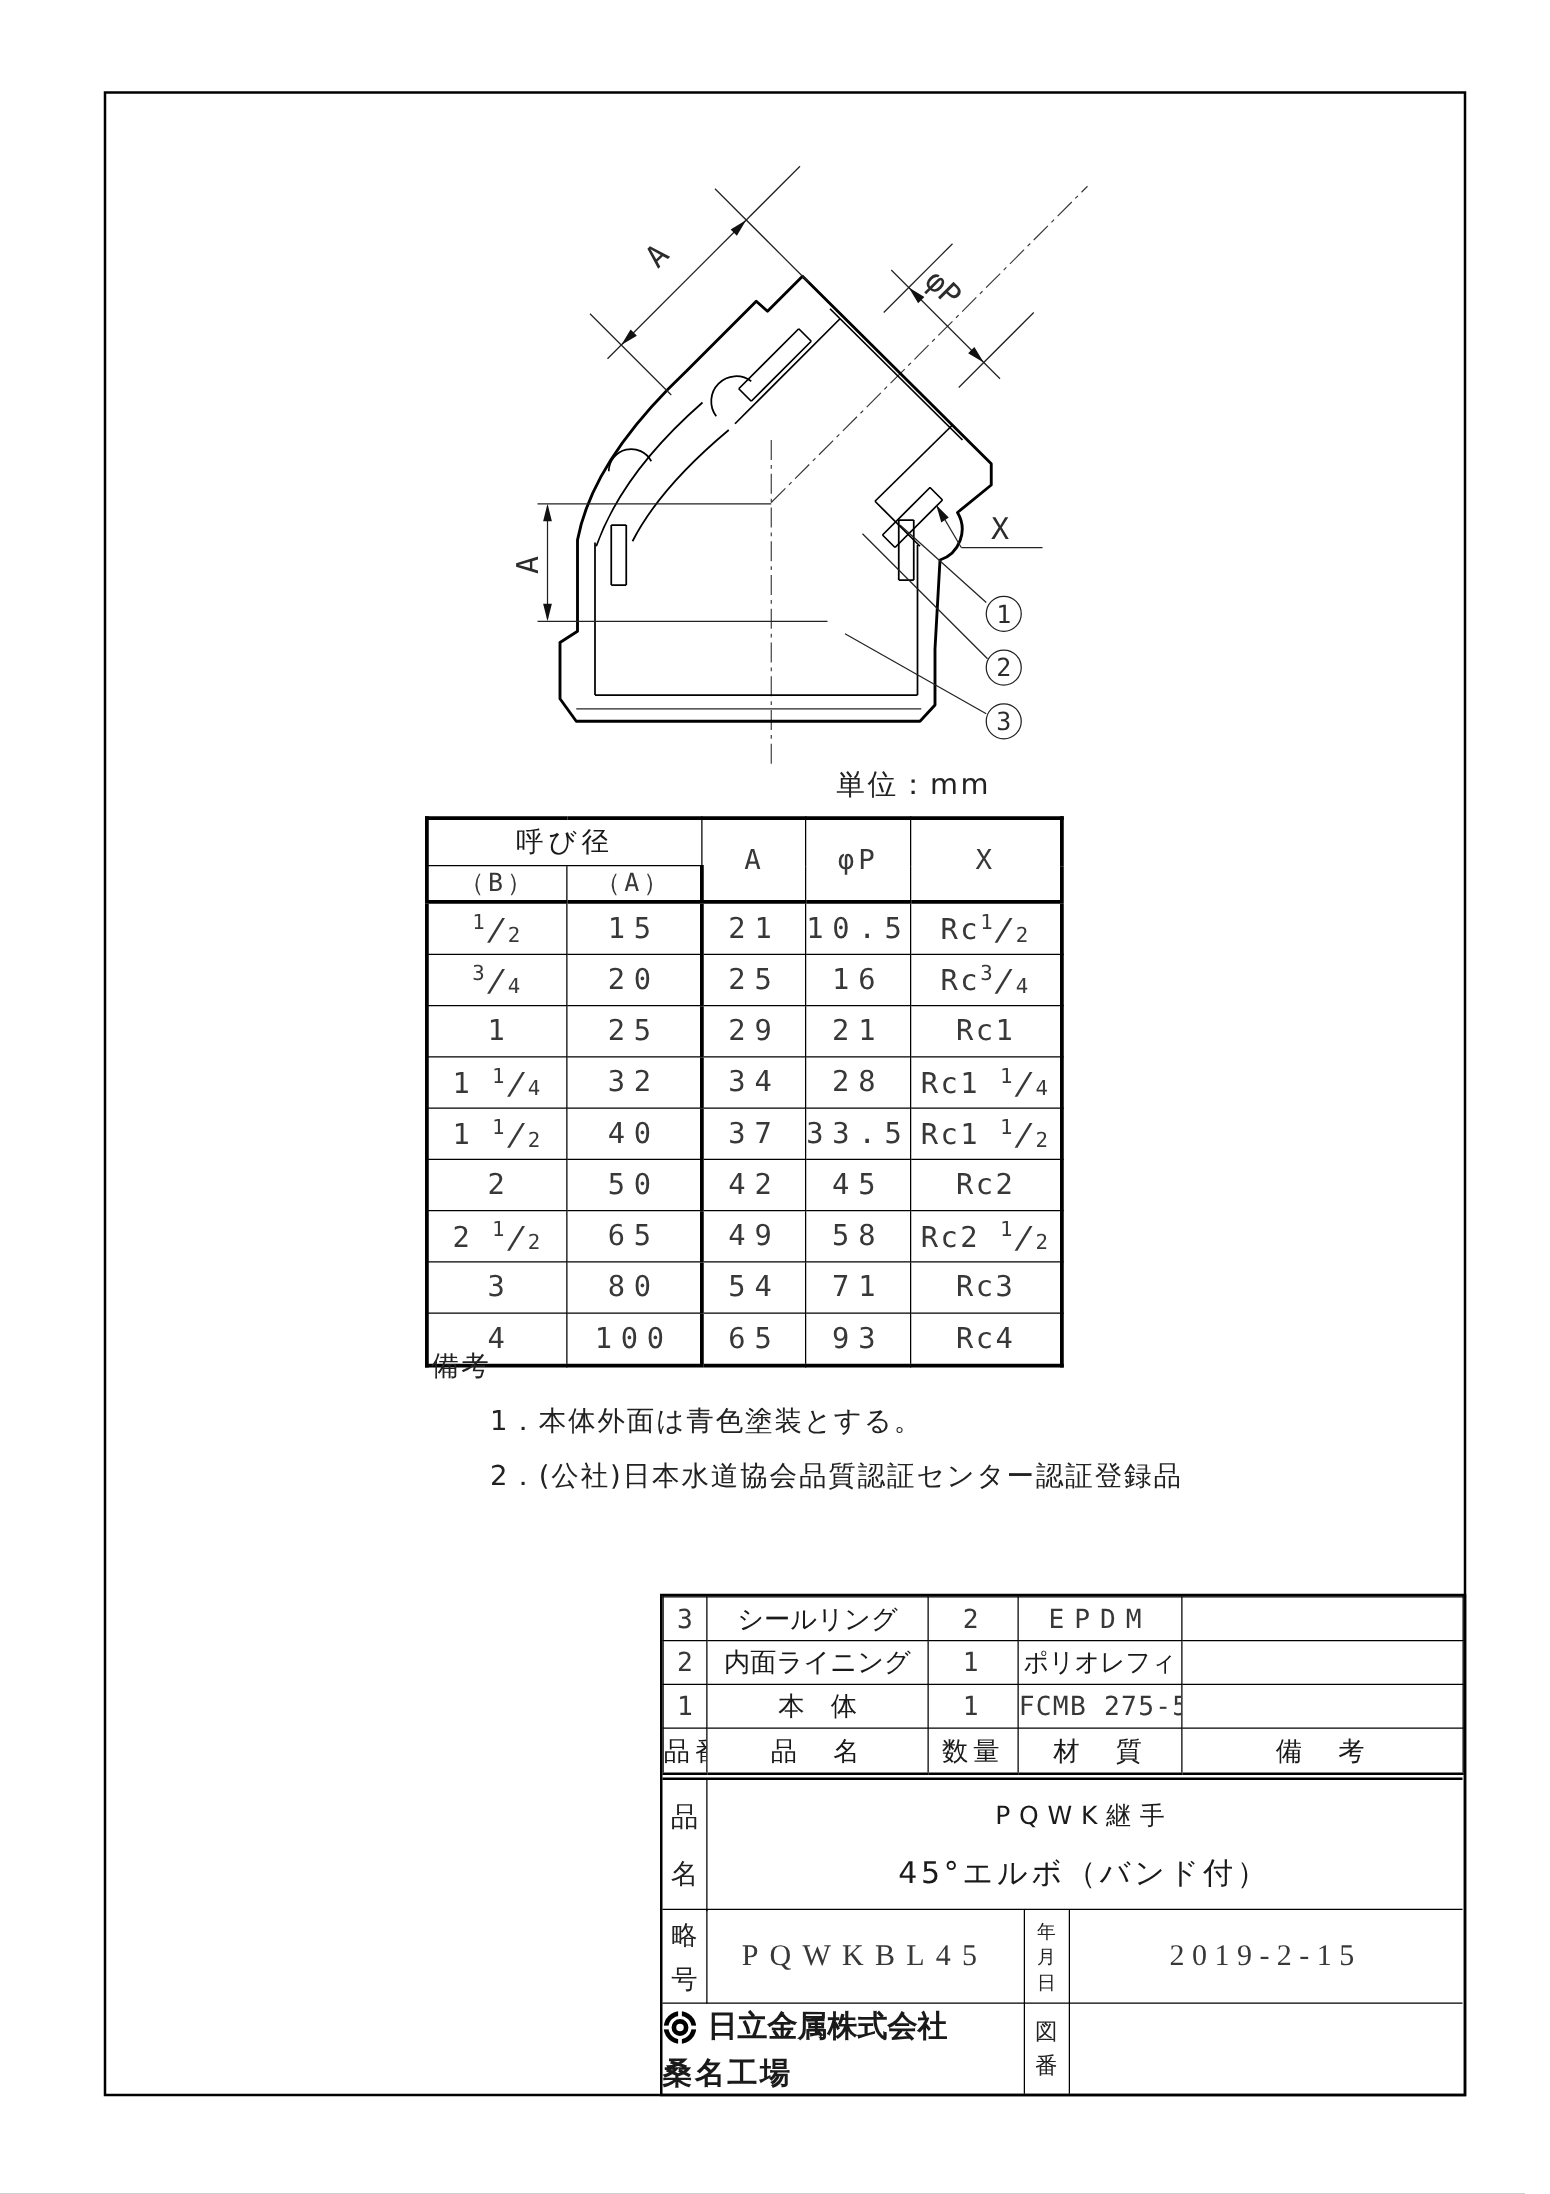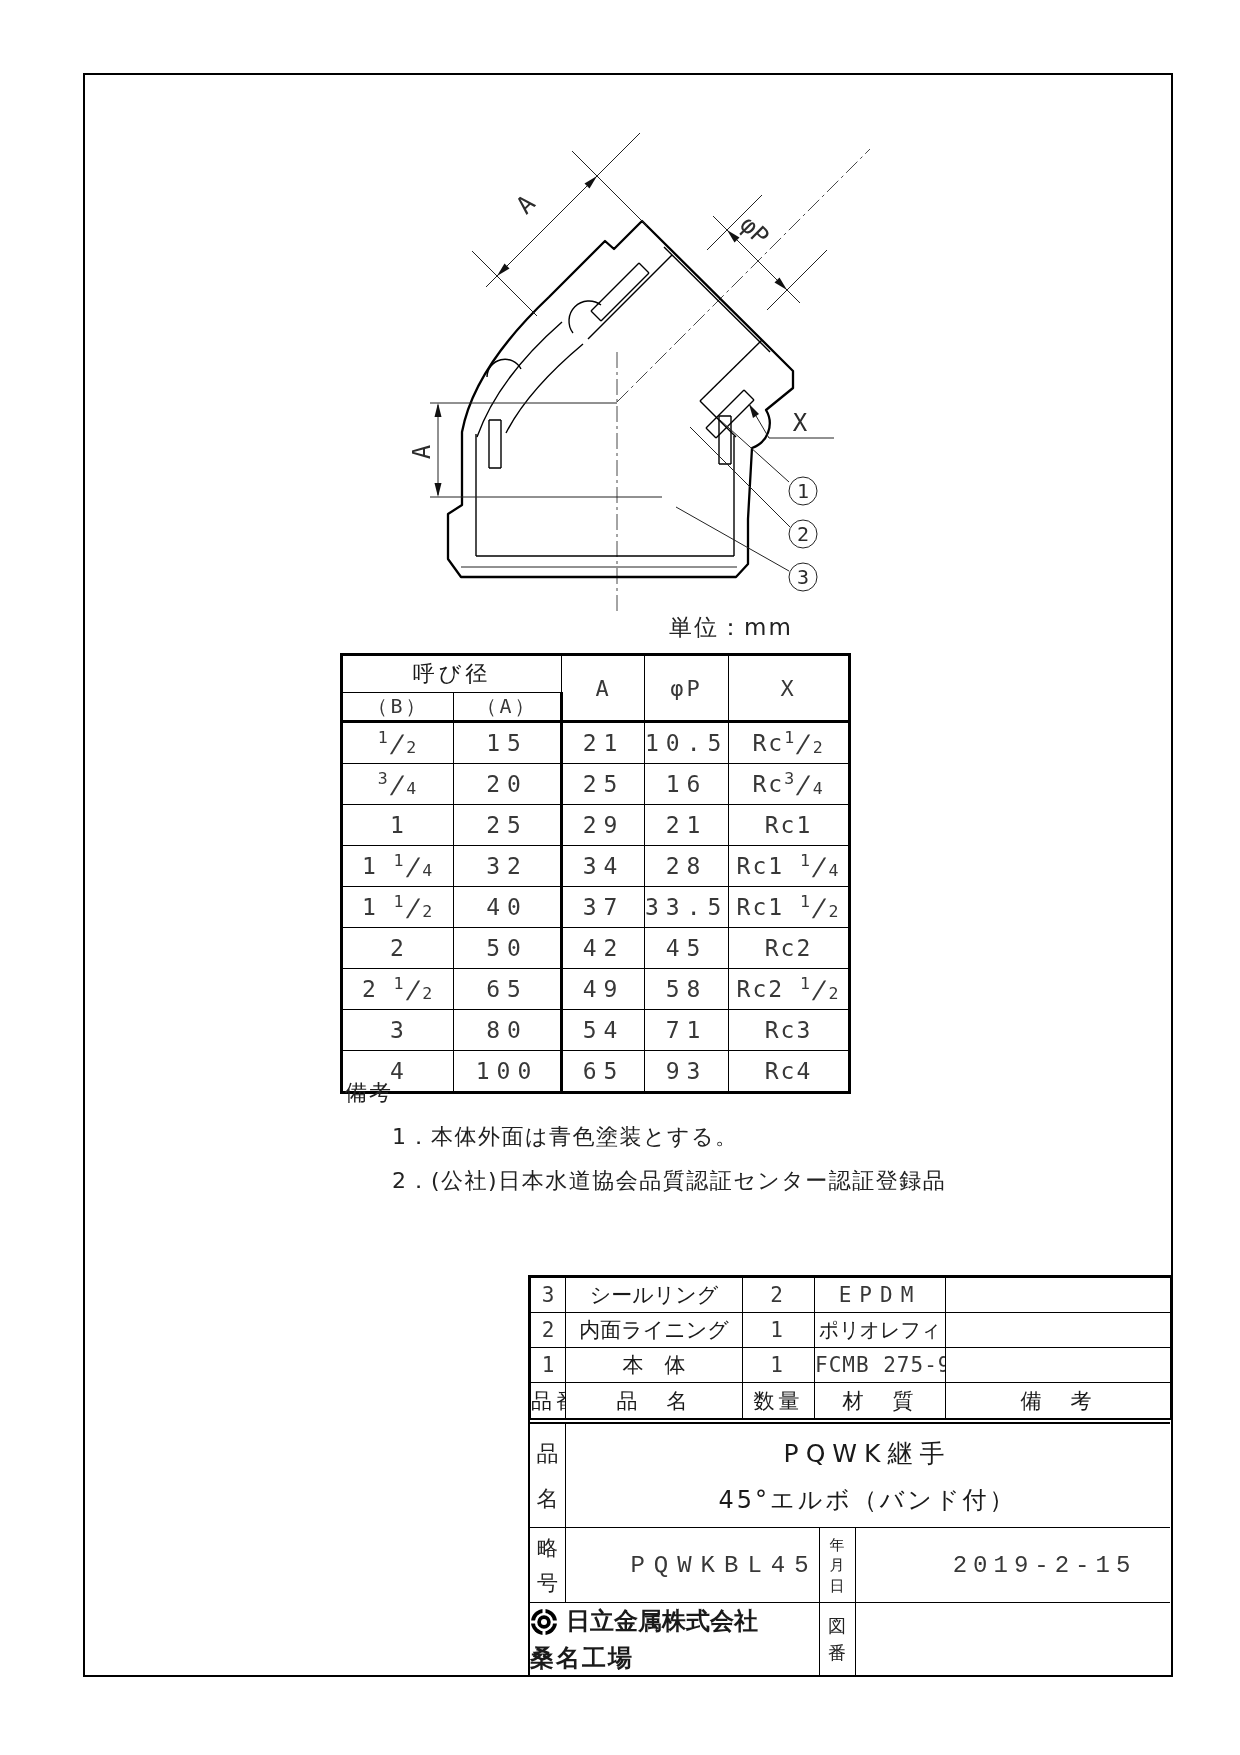--- a/index.html
+++ b/index.html
@@ -51,21 +51,21 @@
           height:34px;font-size:21px;padding:0;overflow:hidden;white-space:nowrap;}
   table.parts tr.hdr td{height:35px;border-bottom:2.5px solid #000;letter-spacing:4px;}
   .pt-no{font-family:"DejaVu Sans Mono",monospace;color:#383838;font-size:22px;}
   .pt-qty{font-family:"DejaVu Sans Mono",monospace;color:#383838;font-size:22px;letter-spacing:4px;}
   .mat-wide{font-family:"DejaVu Sans Mono",monospace;color:#383838;letter-spacing:8px;font-size:22px;}
   .mat-small{font-size:15px;letter-spacing:0;transform:scaleX(.95);}
   .mat-mono{font-family:"DejaVu Sans Mono",monospace;color:#383838;font-size:19px;letter-spacing:1px;}
   .sect{position:absolute;box-sizing:border-box;}
   .vlabel{position:absolute;box-sizing:border-box;display:flex;flex-direction:column;
           align-items:center;justify-content:space-evenly;font-size:22px;color:#222;}
-  .cadtxt{font-family:Liberation Mono, monospace;color:#383838;margin-left:32px;}
+  .cadtxt{font-family:Liberation Serif, serif;color:#383838;}
   .bline{border-top:1.8px solid #000;}
   .vline{border-left:1.5px solid #000;}
   .logo{display:inline-block;vertical-align:-7px;margin-right:8px;}
 </style>
 </head>
 <body>
 
 <div class="page">
   <div class="frame"></div>
 
@@ -265,41 +265,41 @@
             <td class="pt-no">2</td>
             <td class="pt-name">内面ライニング</td>
             <td class="pt-qty">1</td>
             <td class="mat-small">ポリオレフィン樹脂</td>
             <td class="pt-rem"></td>
           </tr>
           <tr>
             <td class="pt-no">1</td>
             <td class="pt-name">本　体</td>
             <td class="pt-qty">1</td>
-            <td class="mat-mono">FCMB 275-9</td>
+            <td class="mat-mono">FCMB 275-5</td>
             <td class="pt-rem"></td>
           </tr>
           <tr class="hdr">
             <td>品番</td>
             <td>品　名</td>
             <td>数量</td>
             <td>材　質</td>
             <td>備　考</td>
           </tr>
         </tbody>
     </table>
 
     <div class="sect bline" style="left:0;top:145px;width:640px;height:105px;border-top-width:2.5px;">
       <div class="vlabel" style="left:0;top:0;width:35px;height:105px;">
         <span>品</span>
         <span>名</span>
       </div>
       <div class="vline" style="position:absolute;left:35px;top:0;height:105px;"></div>
       <div style="position:absolute;left:35px;top:0;width:605px;height:105px;display:flex;flex-direction:column;justify-content:space-evenly;align-items:center;">
-        <div style="font-size:25px;letter-spacing:7px;">PQWK継手</div>
+        <div style="font-size:20px;letter-spacing:7px;">PQWK継手</div>
         <div style="font-size:24px;letter-spacing:3px;">45°エルボ（バンド付）</div>
       </div>
     </div>
 
     <div class="sect bline" style="left:0;top:250px;width:640px;height:75px;">
       <div class="vlabel" style="left:0;top:0;width:35px;height:75px;font-size:21px;">
         <span>略</span>
         <span>号</span>
       </div>
       <div class="vline" style="position:absolute;left:35px;top:0;height:75px;"></div>

